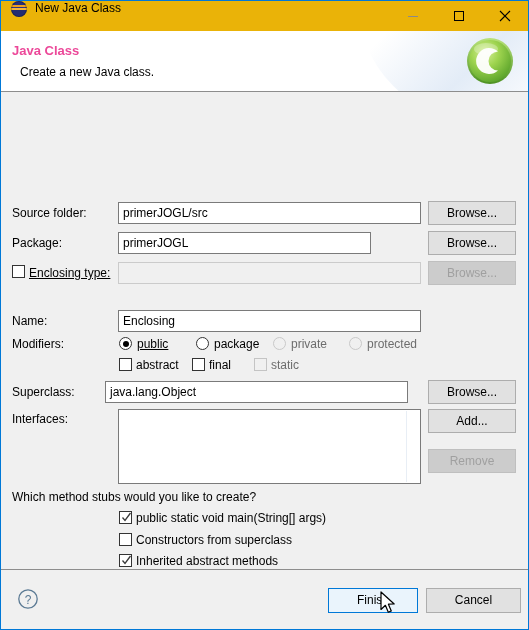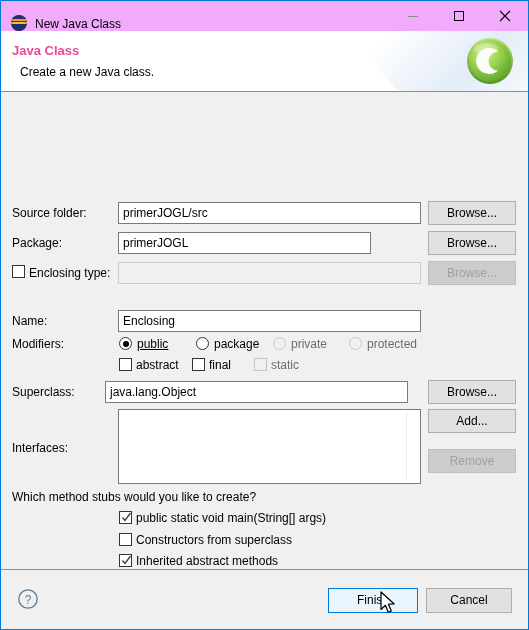--- a/index.html
+++ b/index.html
@@ -19,23 +19,23 @@
     box-sizing: border-box;
     border: 1px solid #0078d7;
     background: #f0f0f0;
     overflow: hidden;
   }
 
   
   .titlebar {
     position: relative;
     height: 30px;
-    background: #f0abfc;
+    background: #eab308;
     display: flex;
-    align-items: flex-end;
+    align-items: flex-start;
   }
   .title-icon {
     width: 16px;
     height: 16px;
     margin-left: 10px;
     margin-right: 8px;
     border-radius: 50%;
     background:
       linear-gradient(to bottom,
         #27307a 0%, #27307a 26%,
@@ -327,21 +327,21 @@
 
     <div class="lbl" style="left:11px; top:114px;">Source folder:</div>
     <div class="textfield" style="left:117px; top:110px; width:303px;" placeholder="">primerJOGL/src</div>
     <div class="btn" style="left:427px; top:109px; width:88px;">Browse...</div>
 
     <div class="lbl" style="left:11px; top:144px;">Package:</div>
     <div class="textfield" style="left:117px; top:140px; width:253px;" placeholder="">primerJOGL</div>
     <div class="btn" style="left:427px; top:139px; width:88px;">Browse...</div>
 
     <div class="cb" style="left:11px; top:173px;"></div>
-    <div class="lbl" style="left:28px; top:174px;">Enclosing type:</div>
+    <div class="lbl" style="left:28px; top:174px;text-decoration:underline;">Enclosing type:</div>
     <div class="textfield disabled" style="left:117px; top:170px; width:303px;" placeholder=""></div>
     <div class="btn disabled" style="left:427px; top:169px; width:88px;">Browse...</div>
 
     <div class="lbl" style="left:11px; top:222px;">Name:</div>
     <div class="textfield" style="left:117px; top:218px; width:303px;" placeholder="">Enclosing</div>
 
     <div class="lbl" style="left:11px; top:245px;">Modifiers:</div>
 
     <div class="radio" style="left:118px; top:245px;">
       <span class="dot"></span>
@@ -363,21 +363,21 @@
     <div class="cb" style="left:191px; top:266px;"></div>
     <div class="lbl" style="left:208px; top:266px;">final</div>
 
     <div class="cb disabled" style="left:253px; top:266px;"></div>
     <div class="lbl dim" style="left:270px; top:266px;">static</div>
 
     <div class="lbl" style="left:11px; top:293px;">Superclass:</div>
     <div class="textfield" style="left:104px; top:289px; width:303px;" placeholder="">java.lang.Object</div>
     <div class="btn" style="left:427px; top:288px; width:88px;">Browse...</div>
 
-    <div class="lbl" style="left:11px; top:320px;margin-top:29px;">Interfaces:</div>
+    <div class="lbl" style="left:11px; top:320px;">Interfaces:</div>
     <div class="listbox" style="left:117px; top:317px; width:303px; height:75px;">
       <span class="vline"></span>
     </div>
     <div class="btn" style="left:427px; top:317px; width:88px;">Add...</div>
     <div class="btn disabled" style="left:427px; top:357px; width:88px;">Remove</div>
 
     <div class="lbl" style="left:11px; top:398px;">Which method stubs would you like to create?</div>
 
     <div class="cb" style="left:118px; top:419px;">
       <svg class="tick" viewBox="0 0 11 13">
@@ -403,20 +403,20 @@
     <div class="cb" style="left:118px; top:502px;"></div>
     <div class="lbl" style="left:135px; top:502px;">Generate comments</div>
   </div>
 
   <div class="footer">
     <svg class="help-btn" viewBox="0 0 22 22">
       <circle cx="11" cy="11" r="9.2" fill="none" stroke="#5b7a94" stroke-width="1.3"></circle>
       <text x="11" y="15.5" text-anchor="middle" font-family="Liberation Sans, sans-serif" font-size="12" fill="#5b7a94">?</text>
     </svg>
     <div class="footer-btn primary" style="left:327px; width:90px;">Finish</div>
-    <div class="footer-btn normal" style="left:425px; width:86px;">Cancel</div>
+    <div class="footer-btn normal" style="left:425px; width:95px;">Cancel</div>
   </div>
 
   <svg class="cursor-arrow" style="left:379px; top:590px;" width="18" height="26" viewBox="0 0 18 26">
     <path d="M1,1 L1,18.5 L5.4,14.3 L8.3,21.2 L11.3,19.9 L8.4,13.2 L14.2,13.0 Z" fill="#ffffff" stroke="#000000" stroke-width="1.2" stroke-linejoin="round"></path>
   </svg>
 
 </div>
 
 </body></html>

